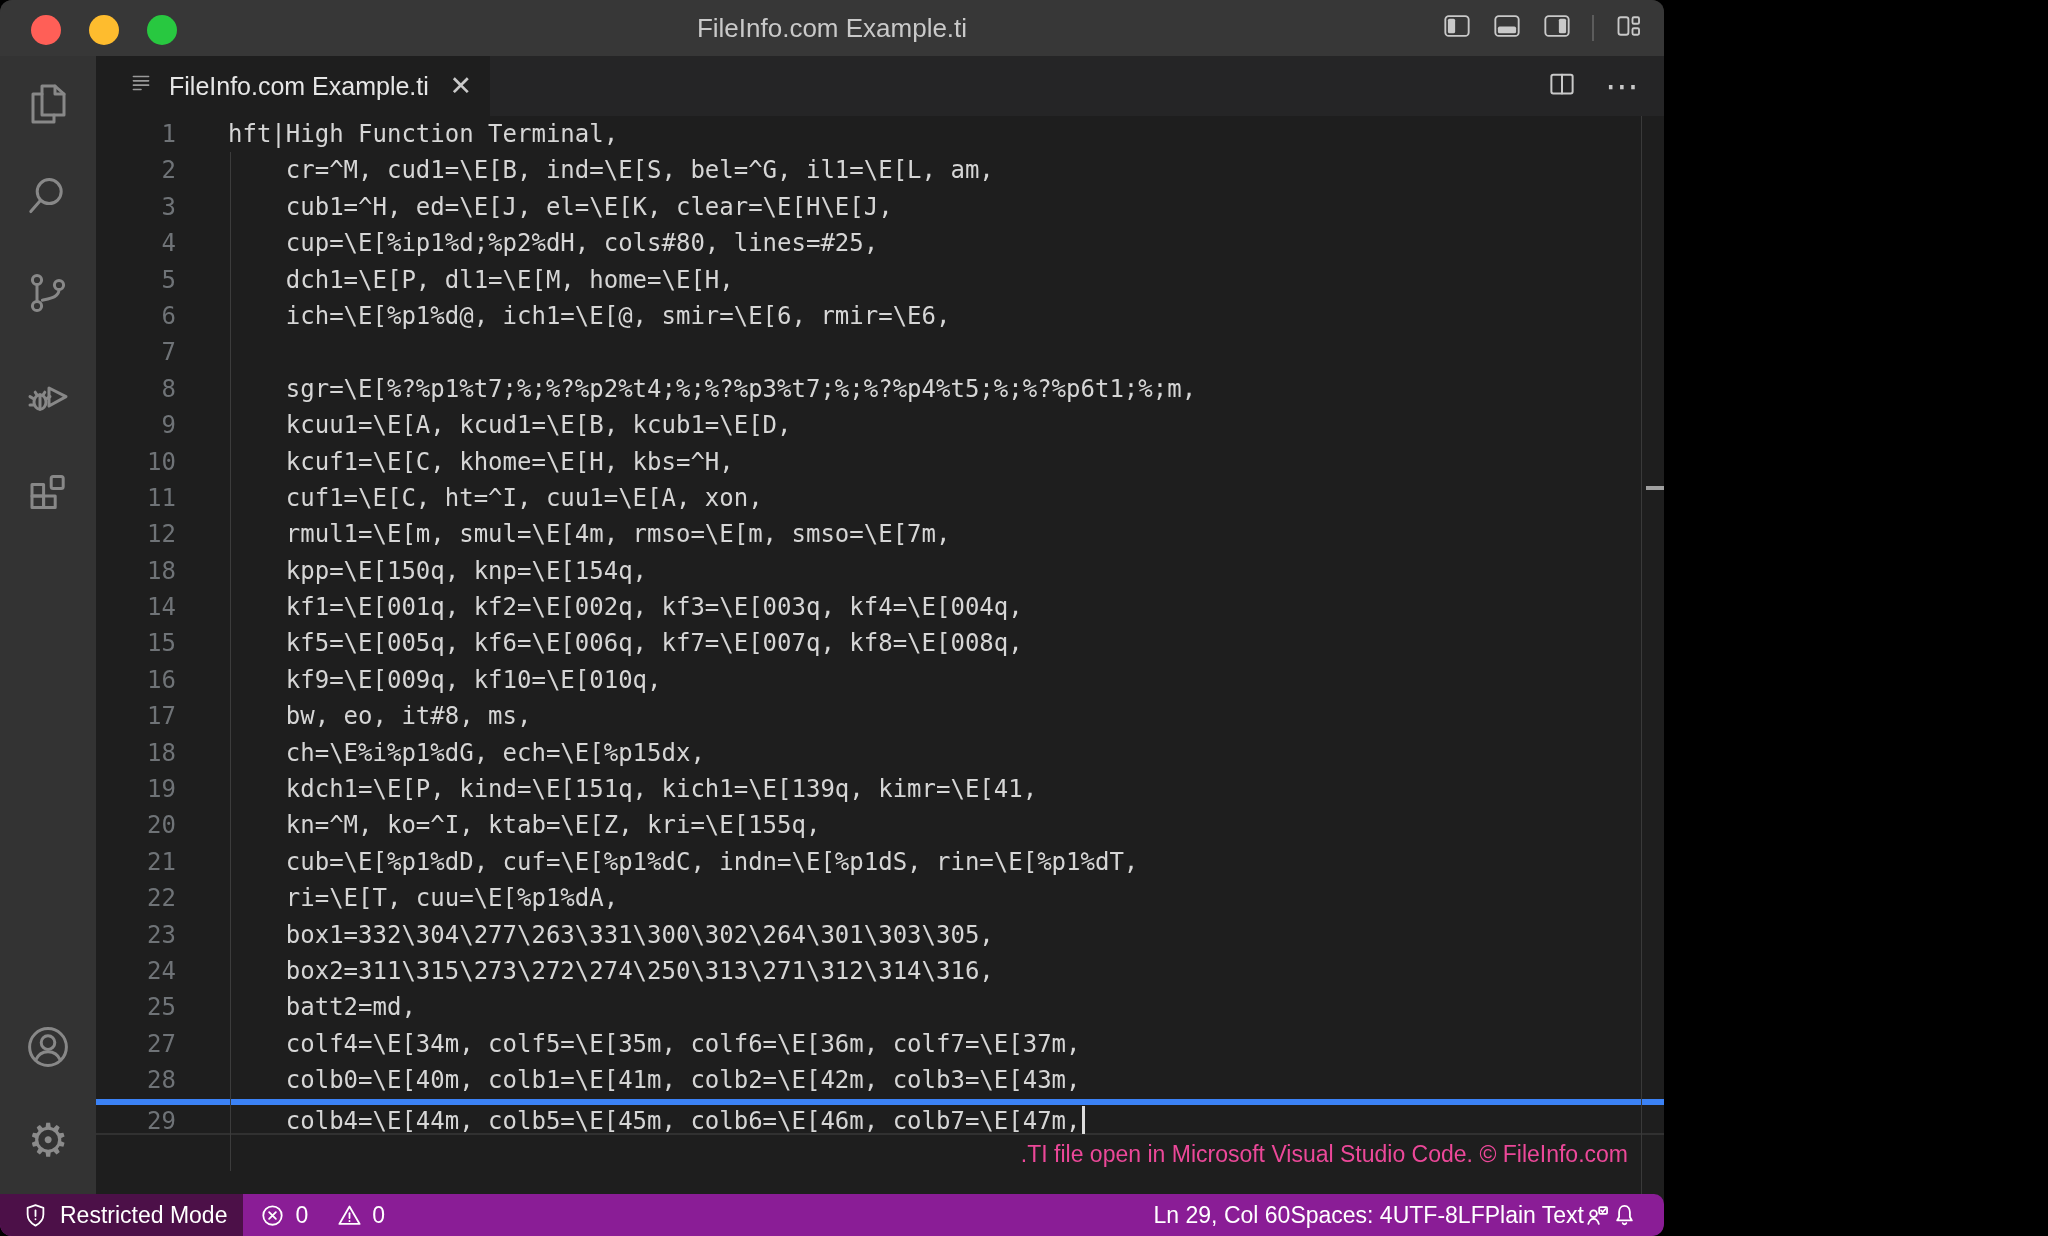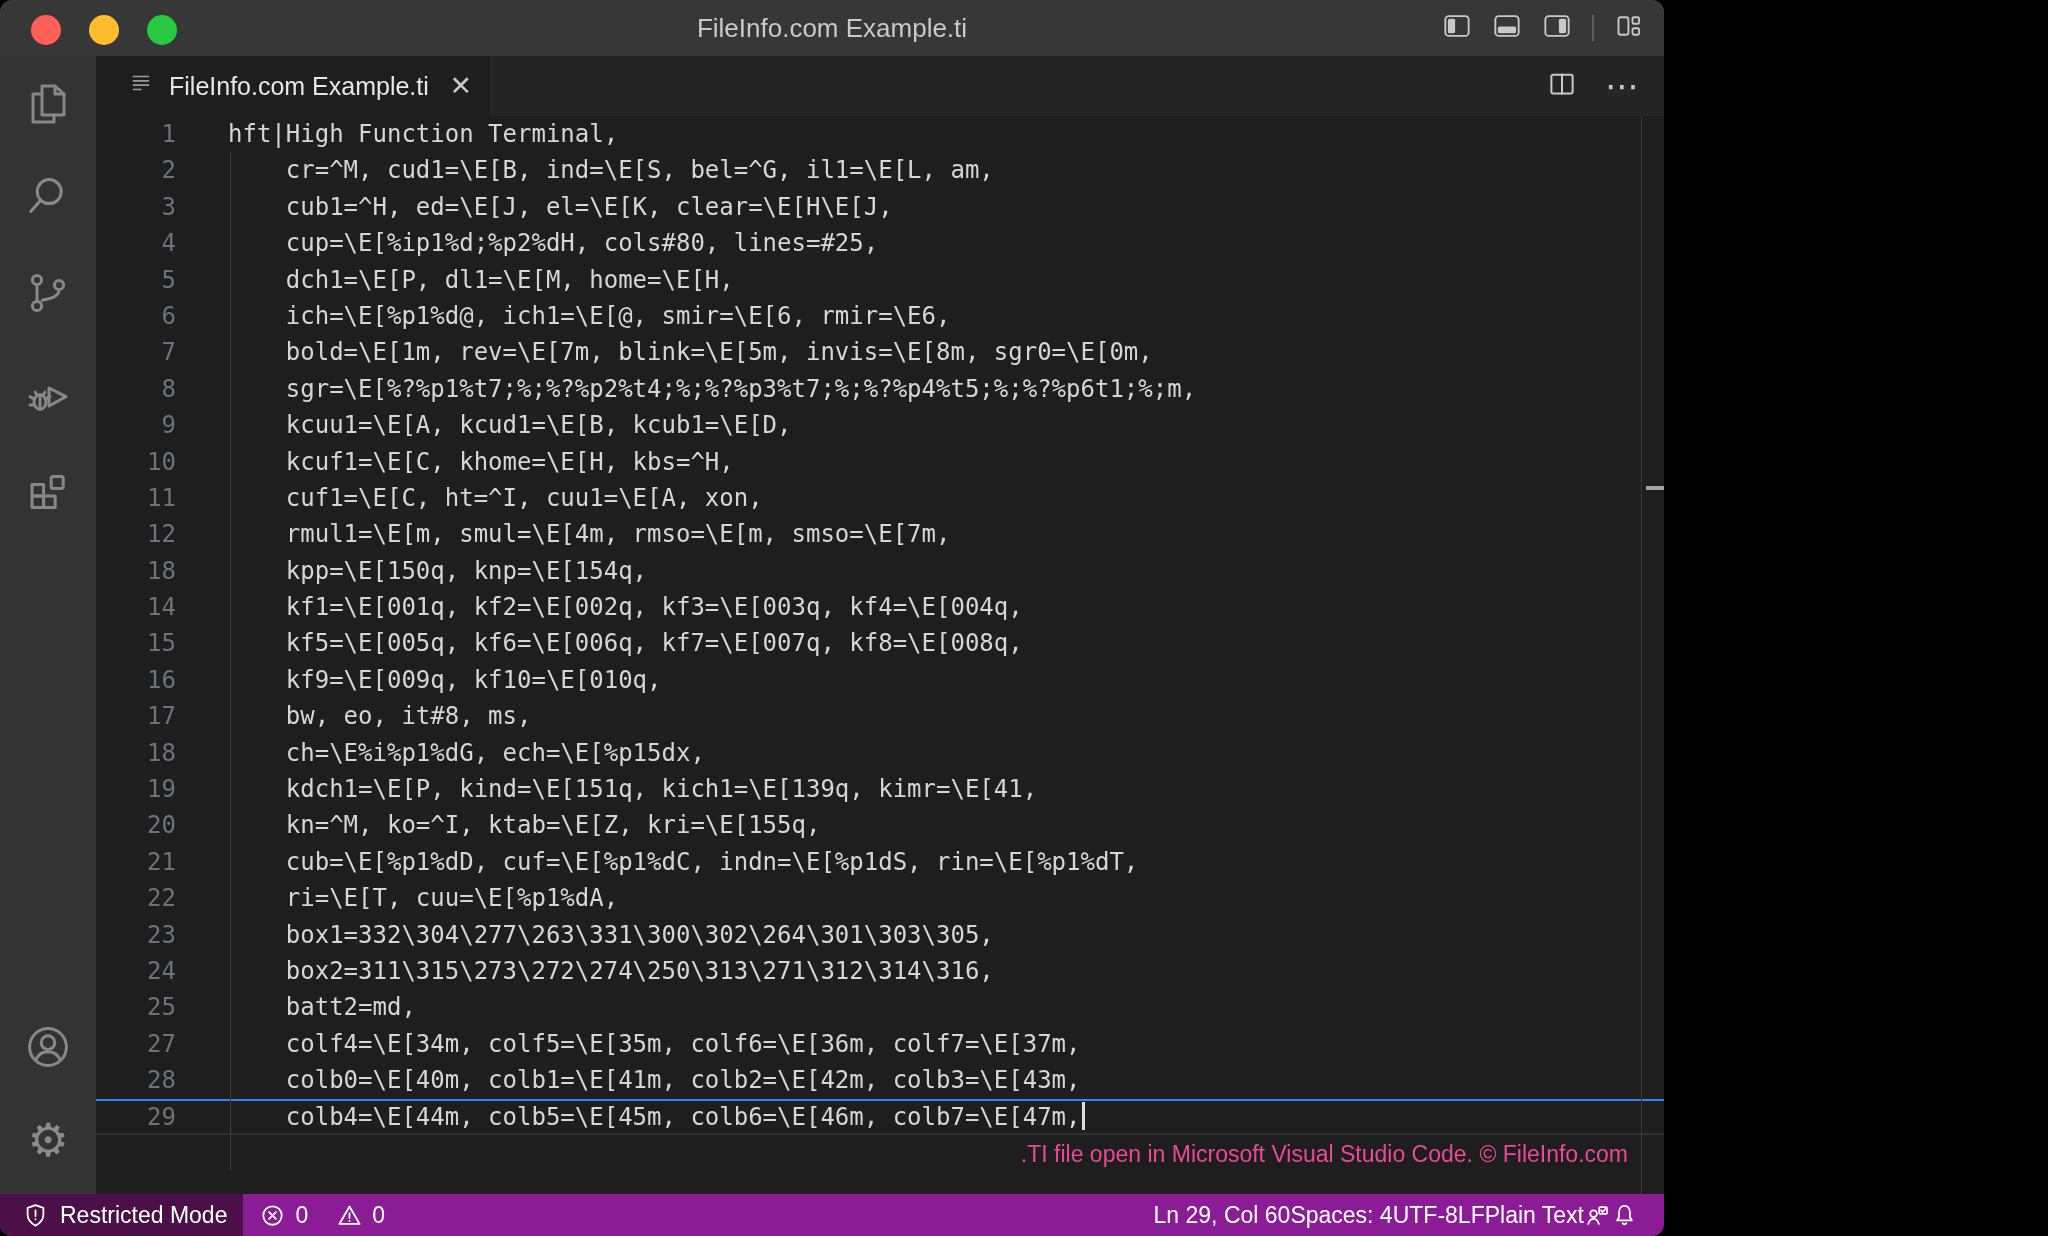--- a/index.html
+++ b/index.html
@@ -29,29 +29,29 @@
   .tab-close{margin-left:auto;color:#c9c9c9;font-size:27px;}
   .ts-actions{position:absolute;right:22px;top:0;height:60px;display:flex;align-items:center;gap:28px;}
   .more-dots{font-size:34px;color:#c9c9c9;letter-spacing:3px;line-height:30px;}
   
   .code-pane{flex:1;position:relative;overflow:hidden;}
   .code-lines{position:absolute;top:0;left:0;right:0;}
   .code-row{display:flex;height:36.4px;line-height:36.4px;
             font-family:"DejaVu Sans Mono","Liberation Mono",monospace;font-size:24px;white-space:pre;}
   .ln{width:80px;text-align:right;color:#6f7377;flex:0 0 auto;}
   .code{padding-left:52px;color:#d6d6d6;}
-  .code-row.active{box-sizing:border-box;border-top:2px solid #3b82f6;border-bottom:2px solid #313131;line-height:32px;}
+  .code-row.active{box-sizing:border-box;border-top:6px solid #3b82f6;border-bottom:2px solid #313131;line-height:32px;}
   .cursor{display:inline-block;width:3px;height:28px;background:#dcdcdc;vertical-align:-5px;margin-left:1px;}
   .indent-guide{position:absolute;left:134px;top:36.4px;width:1px;height:1019px;background:#3c3c3c;}
   .watermark{position:absolute;right:36px;bottom:26px;color:#ec4899;font-size:23px;}
   .scroll-divider{position:absolute;right:22px;top:0;bottom:0;width:1px;background:#3a3a3a;}
   .overview-marker{position:absolute;right:0;top:370px;width:18px;height:4px;background:#a0a0a0;}
   
   .statusbar{height:42px;background:#8a1d96;flex:0 0 auto;display:flex;align-items:center;
-             color:#fff;font-size:23px;}
+             color:#fff;font-size:23px;border-radius:10px;}
   .sb-prominent{background:#4c1048;height:100%;display:flex;align-items:center;padding:0 16px 0 22px;gap:11px;}
   .sb-problems{display:flex;align-items:center;gap:9px;margin-left:16px;}
   .sb-problems .gap{width:10px;}
   .sb-right{margin-left:auto;display:flex;align-items:flex-end;padding-right:26px;}
   .sb-item{display:flex;align-items:center;}
   .sb-icon svg{width:27px;height:27px;display:block;}
   svg.ico{fill:none;stroke:#888888;stroke-width:1.5;stroke-linecap:round;stroke-linejoin:round;}
   svg.ico-light{fill:none;stroke:#c9c9c9;stroke-width:1.6;stroke-linecap:round;stroke-linejoin:round;}
   svg.ico-white{fill:none;stroke:#ffffff;stroke-width:1.6;stroke-linecap:round;stroke-linejoin:round;}
 </style>
@@ -173,21 +173,21 @@
       </div>
 
       <div class="code-pane">
         <div class="code-lines">
             <div class="code-row"><div class="ln">1</div><div class="code">hft|High Function Terminal,</div></div>
             <div class="code-row"><div class="ln">2</div><div class="code">    cr=^M, cud1=\E[B, ind=\E[S, bel=^G, il1=\E[L, am,</div></div>
             <div class="code-row"><div class="ln">3</div><div class="code">    cub1=^H, ed=\E[J, el=\E[K, clear=\E[H\E[J,</div></div>
             <div class="code-row"><div class="ln">4</div><div class="code">    cup=\E[%ip1%d;%p2%dH, cols#80, lines=#25,</div></div>
             <div class="code-row"><div class="ln">5</div><div class="code">    dch1=\E[P, dl1=\E[M, home=\E[H,</div></div>
             <div class="code-row"><div class="ln">6</div><div class="code">    ich=\E[%p1%d@, ich1=\E[@, smir=\E[6, rmir=\E6,</div></div>
-            <div class="code-row"><div class="ln">7</div><div class="code">    bold=\E[1m, rev=\E[7m, blink=\E[5m, invis=\E[8m, sgr0=\E[0m,</div></div>
+            <div class="code-row"><div class="ln">7</div></div>
             <div class="code-row"><div class="ln">8</div><div class="code">    sgr=\E[%?%p1%t7;%;%?%p2%t4;%;%?%p3%t7;%;%?%p4%t5;%;%?%p6t1;%;m,</div></div>
             <div class="code-row"><div class="ln">9</div><div class="code">    kcuu1=\E[A, kcud1=\E[B, kcub1=\E[D,</div></div>
             <div class="code-row"><div class="ln">10</div><div class="code">    kcuf1=\E[C, khome=\E[H, kbs=^H,</div></div>
             <div class="code-row"><div class="ln">11</div><div class="code">    cuf1=\E[C, ht=^I, cuu1=\E[A, xon,</div></div>
             <div class="code-row"><div class="ln">12</div><div class="code">    rmul1=\E[m, smul=\E[4m, rmso=\E[m, smso=\E[7m,</div></div>
             <div class="code-row"><div class="ln">18</div><div class="code">    kpp=\E[150q, knp=\E[154q,</div></div>
             <div class="code-row"><div class="ln">14</div><div class="code">    kf1=\E[001q, kf2=\E[002q, kf3=\E[003q, kf4=\E[004q,</div></div>
             <div class="code-row"><div class="ln">15</div><div class="code">    kf5=\E[005q, kf6=\E[006q, kf7=\E[007q, kf8=\E[008q,</div></div>
             <div class="code-row"><div class="ln">16</div><div class="code">    kf9=\E[009q, kf10=\E[010q,</div></div>
             <div class="code-row"><div class="ln">17</div><div class="code">    bw, eo, it#8, ms,</div></div>

